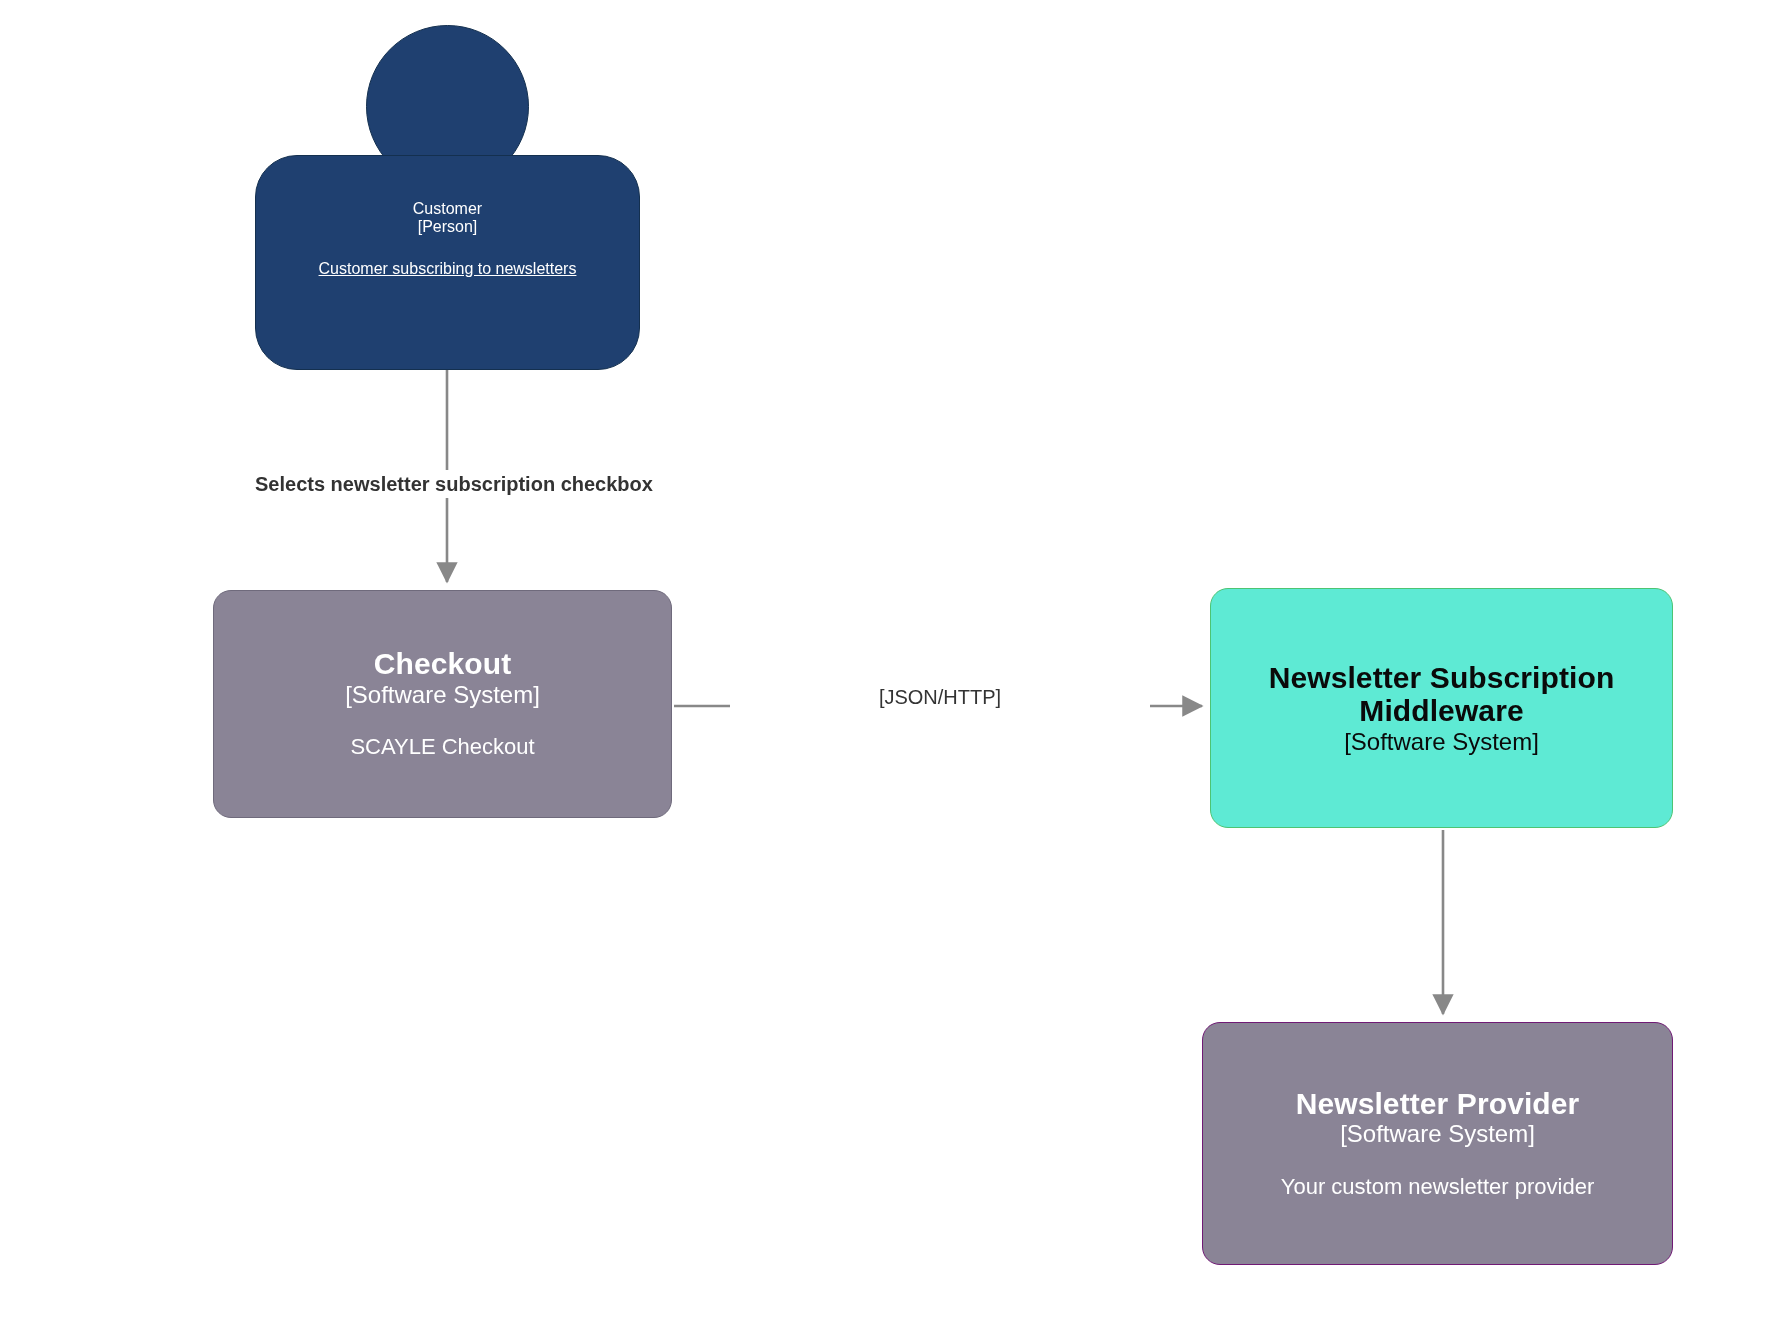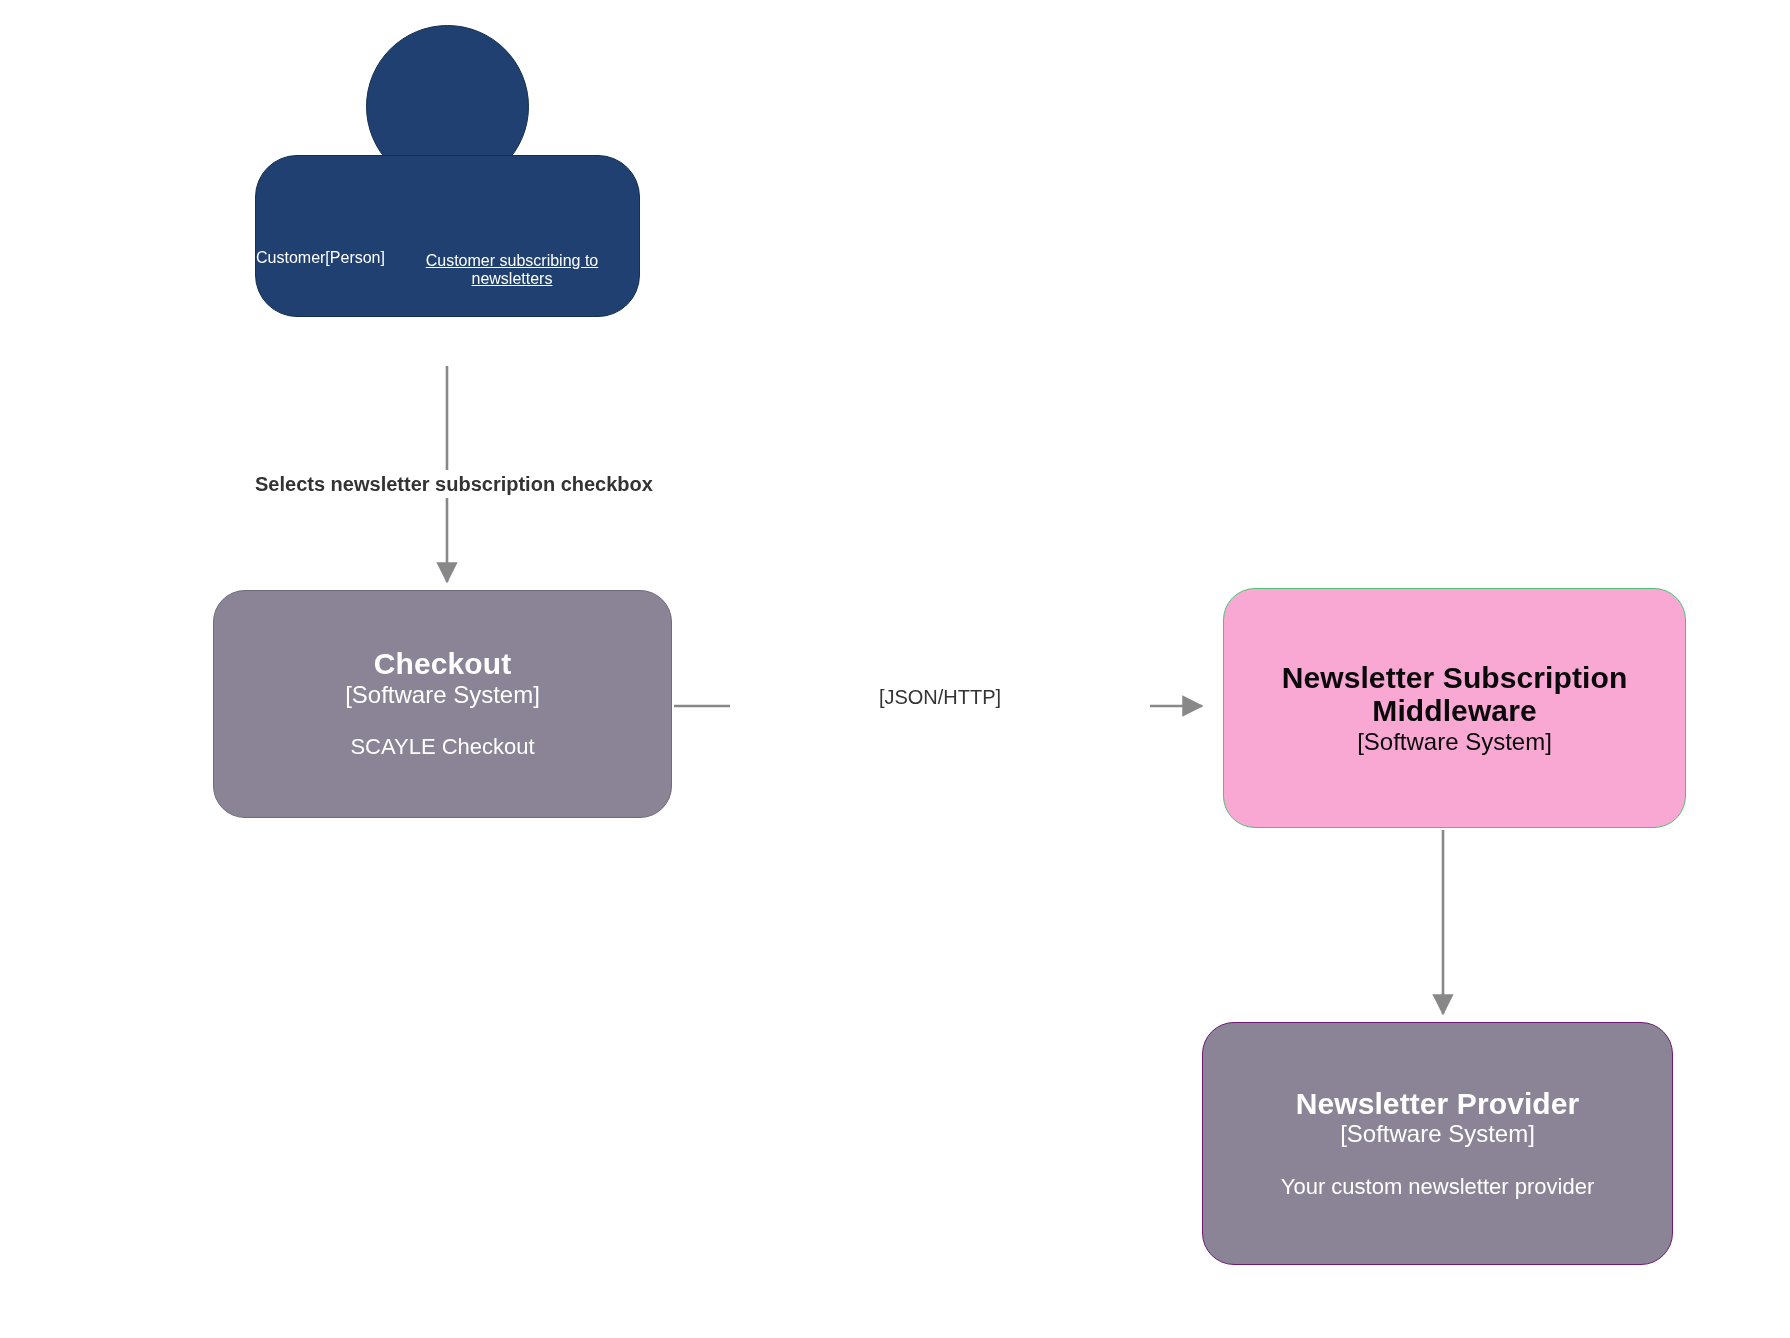--- a/index.html
+++ b/index.html
@@ -22,21 +22,21 @@
     position: absolute;
     left: 0;
     top: 0;
     width: 1790px;
     height: 1338px;
   }
   
   .node {
     position: absolute;
     box-sizing: border-box;
-    border-radius: 32px;
+    border-radius: 18px;
     display: flex;
     flex-direction: column;
     align-items: center;
     justify-content: center;
     text-align: center;
     padding: 6px 25px;
   }
   .node .title {
     font-weight: bold;
     font-size: 30px;
@@ -71,27 +71,27 @@
     border-radius: 50%;
     background: #1f4070;
     border: 1px solid #14304f;
     box-sizing: border-box;
   }
   #person-customer .person-body {
     position: absolute;
     left: 0px;
     top: 130px;
     width: 385px;
-    height: 162px;
+    height: 215px;
     border-radius: 42px;
     background: #1f4070;
     border: 1px solid #14304f;
     box-sizing: border-box;
     display: flex;
-    flex-direction: row;
+    flex-direction: column;
     align-items: center;
     justify-content: flex-start;
     padding-top: 44px;
     color: #ffffff;
     text-align: center;
   }
   #person-customer .person-body .desc { margin-top: 24px; text-decoration: underline; }
 
   
   #node-checkout {
@@ -101,24 +101,23 @@
     height: 228px;
     background: #8a8496;
     border: 1px solid #6f6a7c;
     color: #ffffff;
   }
   #node-middleware {
     left: 1210px;
     top: 588px;
     width: 463px;
     height: 240px;
-    background: #f9a8d4;
+    background: #5eead4;
     border: 1px solid #4dc473;
     color: #0a0a0a;
-    margin-left: 13px;
   }
   #node-provider {
     left: 1202px;
     top: 1022px;
     width: 471px;
     height: 243px;
     background: #8a8496;
     border: 1px solid #701a75;
     color: #ffffff;
   }

